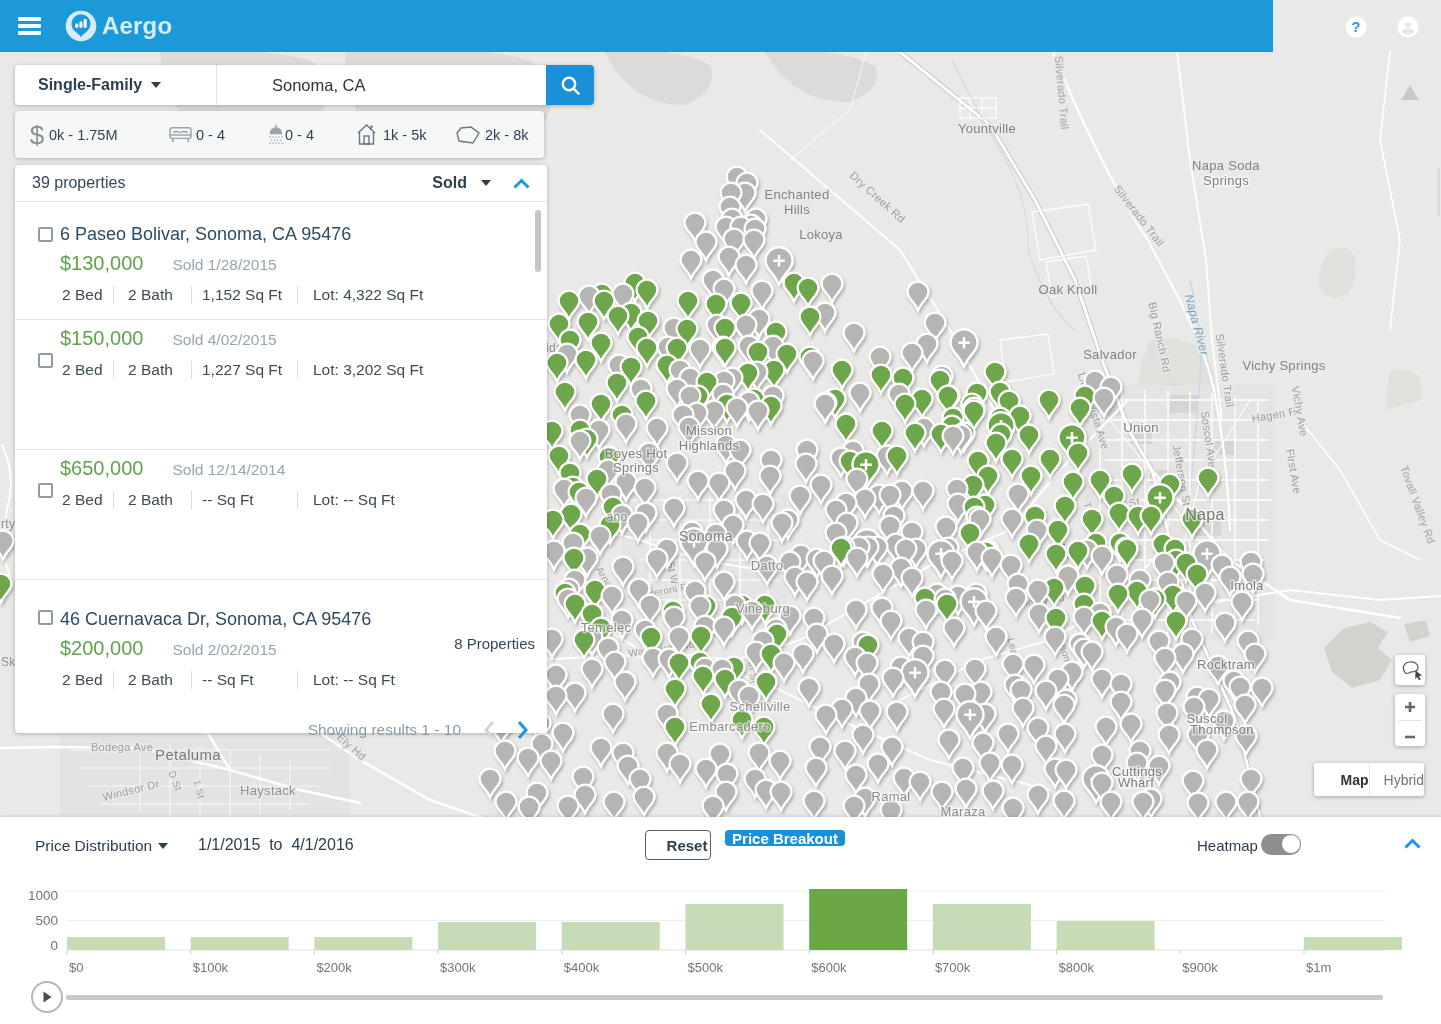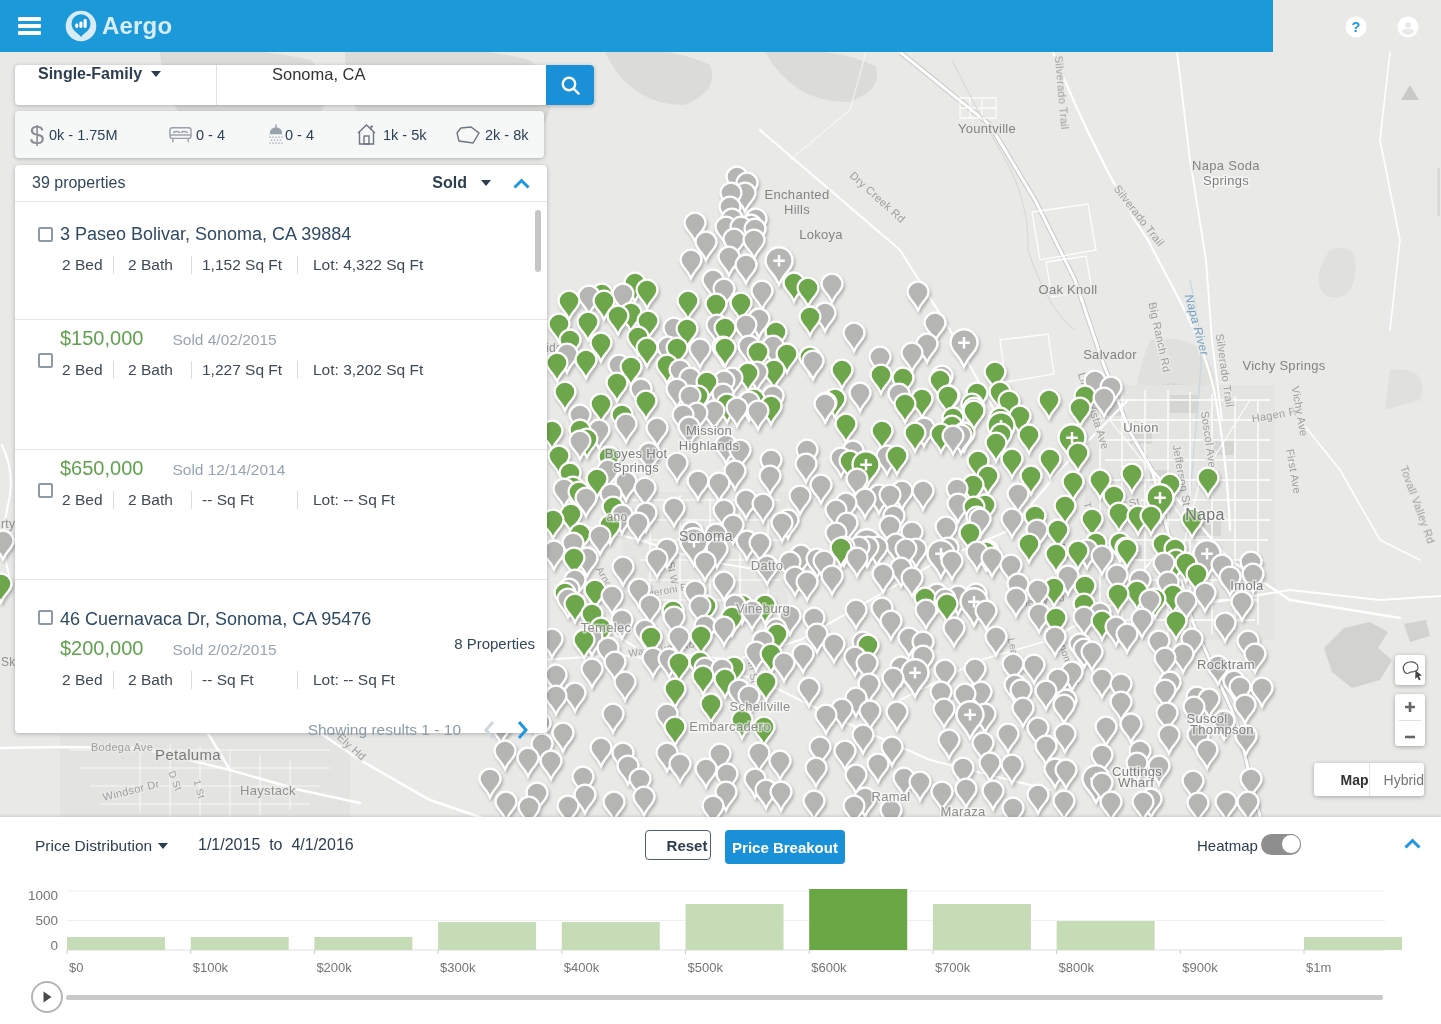--- a/index.html
+++ b/index.html
@@ -4,21 +4,21 @@
 * { margin:0; padding:0; box-sizing:border-box; }
 html,body { width:1441px; height:1024px; overflow:hidden; font-family:"Liberation Sans",sans-serif; background:#e9e9e7; }
 #map { position:absolute; left:0; top:0; }
 .hdr { position:absolute; left:0; top:0; width:1273px; height:52px; background:#1b99d8; z-index:30; display:flex; align-items:center; }
 .burger { width:23px; margin-left:18px; }
 .burger div { height:3.4px; background:#fff; border-radius:1px; margin:3.6px 0; }
 .logo { margin-left:24px; display:flex; align-items:center; }
 .logotxt { color:#d8ecf8; font-size:24px; font-weight:bold; margin-left:5px; letter-spacing:0.2px; }
 .hico { position:absolute; top:16px; }
 .panel { position:absolute; background:#fff; border-radius:4px; box-shadow:0 1px 4px rgba(0,0,0,0.25); z-index:20; }
-.searchbar { left:15px; top:65px; width:579px; height:40px; display:flex; align-items:flex-start;gap:40px; }
+.searchbar { left:15px; top:65px; width:579px; height:40px; display:flex; align-items:center;gap:40px; }
 .sf { width:161px; padding-left:23px; font-size:16px; font-weight:bold; color:#2d3e50; display:flex; align-items:center; }
 .caret { width:0; height:0; border-left:5.5px solid transparent; border-right:5.5px solid transparent; border-top:6.5px solid #2d3e50; margin-left:9px; }
 .sdiv { width:1px; height:40px; background:#e3e3e3; }
 .query { flex:1; padding-left:15px; font-size:16.5px; color:#333; }
 .sbtn { width:48px; height:40px; background:#1a90d9; border-radius:0 4px 4px 0; display:flex; align-items:center; justify-content:center; }
 .filters { left:15px; top:111px; width:529px; height:47px; background:#f6f7f7; font-size:14.5px; color:#2e4156; position:absolute; }
 .fi { position:absolute; top:0; height:47px; display:flex; align-items:center; white-space:nowrap; }
 .list { left:15px; top:165px; width:532px; height:568px; }
 .listhead { height:37px; border-bottom:1px solid #e6e6e6; display:flex; align-items:center; padding:0 17px; }
 .nprops { color:#33475b; font-size:16px; }
@@ -35,21 +35,21 @@
 .stats span { position:absolute; top:0; white-space:nowrap; }
 .stats i { position:absolute; top:0; width:1px; height:18px; background:#dadedf; }
 .foot { height:53px; display:flex; align-items:center; justify-content:flex-end; padding-right:18px; }
 .showing { color:#8a9baa; font-size:15.5px; margin-right:22px; }
 .scrollbar { position:absolute; right:6px; top:45px; width:6px; height:62px; background:#c6c6c6; border-radius:3px; }
 .bottom { position:absolute; left:0; top:817px; width:1441px; height:207px; background:#fff; z-index:25; box-shadow:0 -1px 3px rgba(0,0,0,0.12); }
 .brow { position:absolute; left:0; top:13px; width:100%; height:32px; }
 .pdist { position:absolute; left:35px; top:7px; font-size:15.5px; color:#2d3e50; display:flex; align-items:center; }
 .dates { position:absolute; left:198px; top:6px; font-size:16px; color:#2d3e50; }
 .btn-reset { position:absolute; left:645px; top:0; width:66px; height:30px; border:1px solid #51606f; border-radius:4px; color:#2d3e50; font-size:15px; font-weight:bold; display:flex; align-items:center; justify-content:center; background:#fff;padding-left:18px; }
-.btn-pb { position:absolute; left:725px; top:0; width:120px; height:34px; background:#1a90d9; border-radius:4px; color:#fff; font-size:15px; font-weight:bold; display:flex; align-items:center; justify-content:center; }
+.btn-pb { position:absolute; left:725px; top:0; width:120px; height:16px; background:#1a90d9; border-radius:4px; color:#fff; font-size:15px; font-weight:bold; display:flex; align-items:center; justify-content:center; }
 .heatmap { position:absolute; left:1197px; top:7px; font-size:15px; color:#2d3e50; }
 .toggle { position:absolute; left:1261px; top:3.5px; width:40px; height:21px; background:#8e8e8e; border-radius:10.5px; }
 .knob { position:absolute; right:0px; top:0.5px; width:20px; height:20px; border-radius:50%; background:#fff; border:1.5px solid #8e8e8e; box-sizing:border-box; }
 .bchev { position:absolute; left:1404px; top:8px; }
 .playbtn { position:absolute; left:31px; top:981px; width:32px; height:32px; border-radius:50%; border:2px solid #b5b5b5; background:#fff; z-index:26; display:flex; align-items:center; justify-content:center; }
 .slider { position:absolute; left:66px; top:995px; width:1317px; height:5px; background:#c9c9c9; border-radius:2px; z-index:26; }
 .mapctl { position:absolute; background:#fff; border-radius:3px; box-shadow:0 1px 4px rgba(0,0,0,0.3); z-index:10; }
 .lasso { left:1395px; top:655px; width:30px; height:30px; }
 .zoomctl { left:1395px; top:694px; width:30px; height:52px; color:#666; }
 .zline { position:absolute; left:4px; top:26px; width:22px; height:1px; background:#e0e0e0; }
@@ -915,21 +915,25 @@
 <div class="panel list">
   <div class="listhead">
     <span class="nprops">39 properties</span>
     <span class="sold">Sold<span class="caret" style="margin-left:14px"></span></span>
     <svg class="chev" viewBox="0 0 17 11" fill="none" stroke="#1f97e0" stroke-width="3">
         <path d="M1.5,9.5 L8.5,2.5 L15.5,9.5"></path>
       </svg>
   </div>
   <div class="item" style="height:118px">
     <div class="cbx" style="top:25px"></div>
-    <div class="addr" style="padding-top:22px">3 Paseo Bolivar, Sonoma, CA 39884</div>
+    <div class="addr" style="padding-top:22px">6 Paseo Bolivar, Sonoma, CA 95476</div>
+    <div class="prow">
+        <span class="price">$130,000</span>
+        <span class="solddate">Sold 1/28/2015</span>
+      </div>
     <div class="stats">
         <span>2 Bed</span>
         <i style="left:51px"></i>
         <span style="left:66px">2 Bath</span>
         <i style="left:129px"></i>
         <span style="left:140px">1,152 Sq Ft</span>
         <i style="left:235px"></i>
         <span style="left:251px">Lot: 4,322 Sq Ft</span>
       </div>
   </div>

